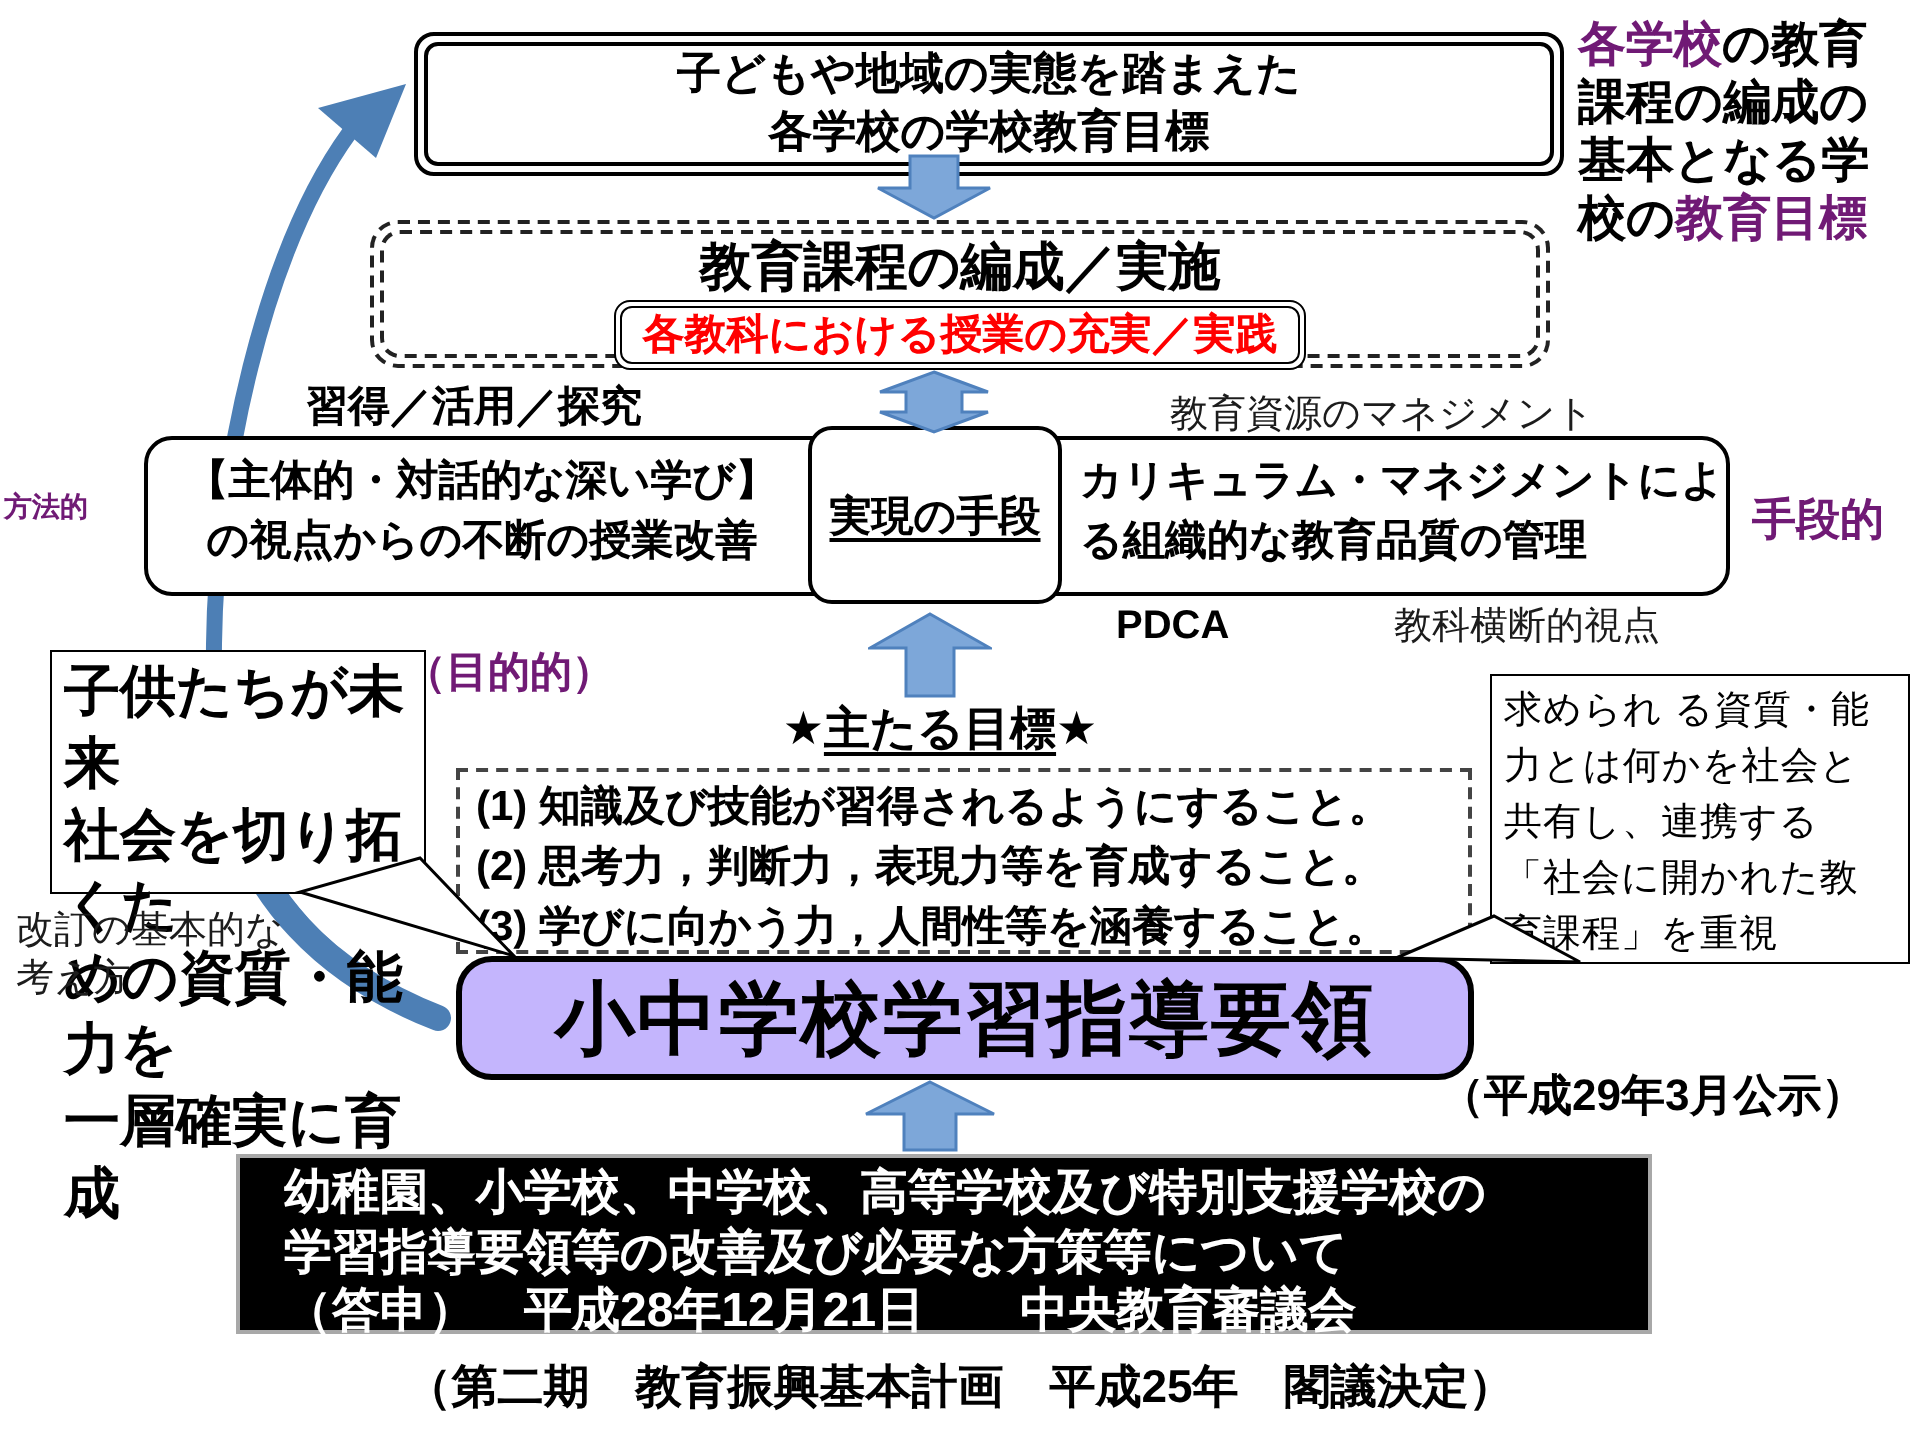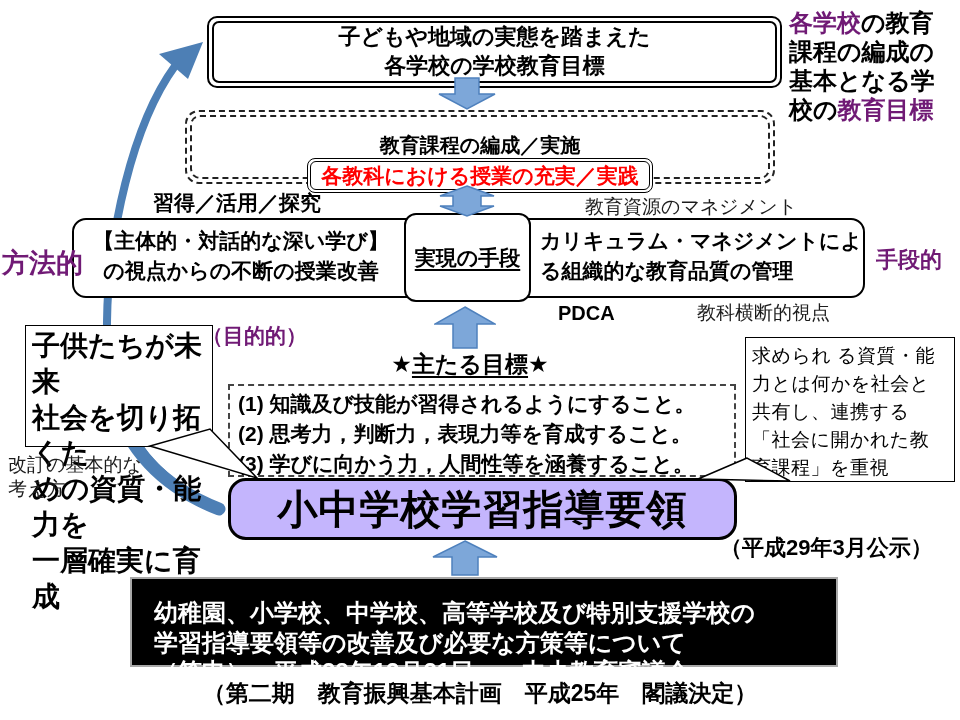--- a/index.html
+++ b/index.html
@@ -29,21 +29,21 @@
   
   #top-box{left:207px;top:16px;width:565px;height:62px;}
   #top-box .inner{font-size:22px;font-weight:bold;line-height:1.3;}
 
   #top-note{left:789px;top:8px;width:160px;font-size:24px;font-weight:bold;line-height:1.21;}
 
   #dashed-outer{left:185px;top:110px;width:590px;height:74px;border:2px dashed #222;
     border-radius:14px;padding:3px;background:#fff;box-sizing:border-box;}
   #dashed-inner{border:2px dashed #222;border-radius:10px;width:100%;height:100%;
     box-sizing:border-box;display:flex;flex-direction:column;align-items:center;}
-  #dashed-title{font-size:20px;font-weight:bold;line-height:1.2;margin-top:16px;}
+  #dashed-title{font-size:26px;font-weight:bold;line-height:1.2;margin-top:1px;}
   #red-box{margin-top:1px;padding:2px;border:1.5px solid #000;border-radius:8px;background:#fff;}
   #red-box .inner2{border:1.5px solid #000;border-radius:6px;padding:0 10px;
     font-size:21px;font-weight:bold;color:#ff0000;line-height:1.3;}
 
   #wide-box{left:72px;top:218px;width:793px;height:80px;border:2.5px solid #000;
     border-radius:14px;background:#fff;box-sizing:border-box;}
   #wide-left{left:80px;top:226px;width:322px;height:64px;font-size:21px;font-weight:bold;
     line-height:1.45;text-align:center;}
   #wide-right{left:540px;top:226px;width:330px;height:64px;font-size:21px;font-weight:bold;
     line-height:1.45;text-align:left;}
@@ -65,23 +65,23 @@
     font-size:21px;font-weight:bold;line-height:1.42;white-space:nowrap;}
 
   #star-line{left:280px;top:349px;width:380px;font-size:23px;font-weight:bold;text-align:center;z-index:5;}
   #star-line .u{text-decoration:underline;text-underline-offset:4px;}
 
   #main-box{left:228px;top:478px;width:509px;height:62px;border:3.5px solid #000;
     border-radius:18px;background:#c4b5fd;box-sizing:border-box;display:flex;
     align-items:center;justify-content:center;}
   #main-box span{font-size:40px;font-weight:bold;letter-spacing:1px;}
 
-  #black-box{left:130px;top:577px;width:708px;height:90px;background:#000;border:2px solid #a8a8a8;
+  #black-box{left:118px;top:577px;width:708px;height:90px;background:#000;border:2px solid #a8a8a8;
     box-sizing:border-box;color:#fff;font-size:24px;font-weight:bold;line-height:1.23;
-    padding:19px 0 0 22px;white-space:nowrap;}
+    padding:3px 0 0 22px;white-space:nowrap;}
 
   
   .lbl{position:absolute;white-space:nowrap;z-index:5;}
 </style>
 </head>
 <body>
 
 <div id="stage">
 
   <svg id="curve-layer" width="960" height="720">
@@ -163,21 +163,21 @@
   </svg>
   <svg class="arrow" style="left:434px;top:306px;" width="62" height="43">
     <polygon points="31,1 61,18 43,18 43,42 19,42 19,18 1,18" fill="#7da7d9" stroke="#4f81bd" stroke-width="1.5"></polygon>
   </svg>
   <svg class="arrow" style="left:432px;top:540px;" width="66" height="36">
     <polygon points="33,1 65,17 46,17 46,35 20,35 20,17 1,17" fill="#7da7d9" stroke="#4f81bd" stroke-width="1.5"></polygon>
   </svg>
 
   <div class="lbl bold" style="left:153px;top:189px;font-size:21px;">習得／活用／探究</div>
   <div class="lbl thin" style="left:585px;top:194px;font-size:19px;">教育資源のマネジメント</div>
-  <div class="lbl bold red" style="left:2px;top:245px;font-size:27px;">方法的</div>
+  <div class="lbl bold red" style="left:2px;top:245px;font-size:14px;">方法的</div>
   <div class="lbl bold red" style="left:876px;top:245px;font-size:22px;">手段的</div>
   <div class="lbl bold" style="left:558px;top:302px;font-size:20px;">PDCA</div>
   <div class="lbl thin" style="left:697px;top:300px;font-size:19px;font-family:Liberation Serif, serif;">教科横断的視点</div>
   <div class="lbl bold red" style="left:202px;top:322px;font-size:21px;">（目的的）</div>
   <div class="lbl thin" style="left:8px;top:452px;font-size:19px;">改訂の基本的な</div>
   <div class="lbl thin" style="left:8px;top:476px;font-size:19px;">考え方</div>
   <div class="lbl bold" style="left:720px;top:533px;font-size:22px;">（平成29年3月公示）</div>
   <div class="lbl bold ctr" style="left:0;top:678px;width:960px;font-size:23px;">（第二期　教育振興基本計画　平成25年　閣議決定）</div>
 
 </div>

